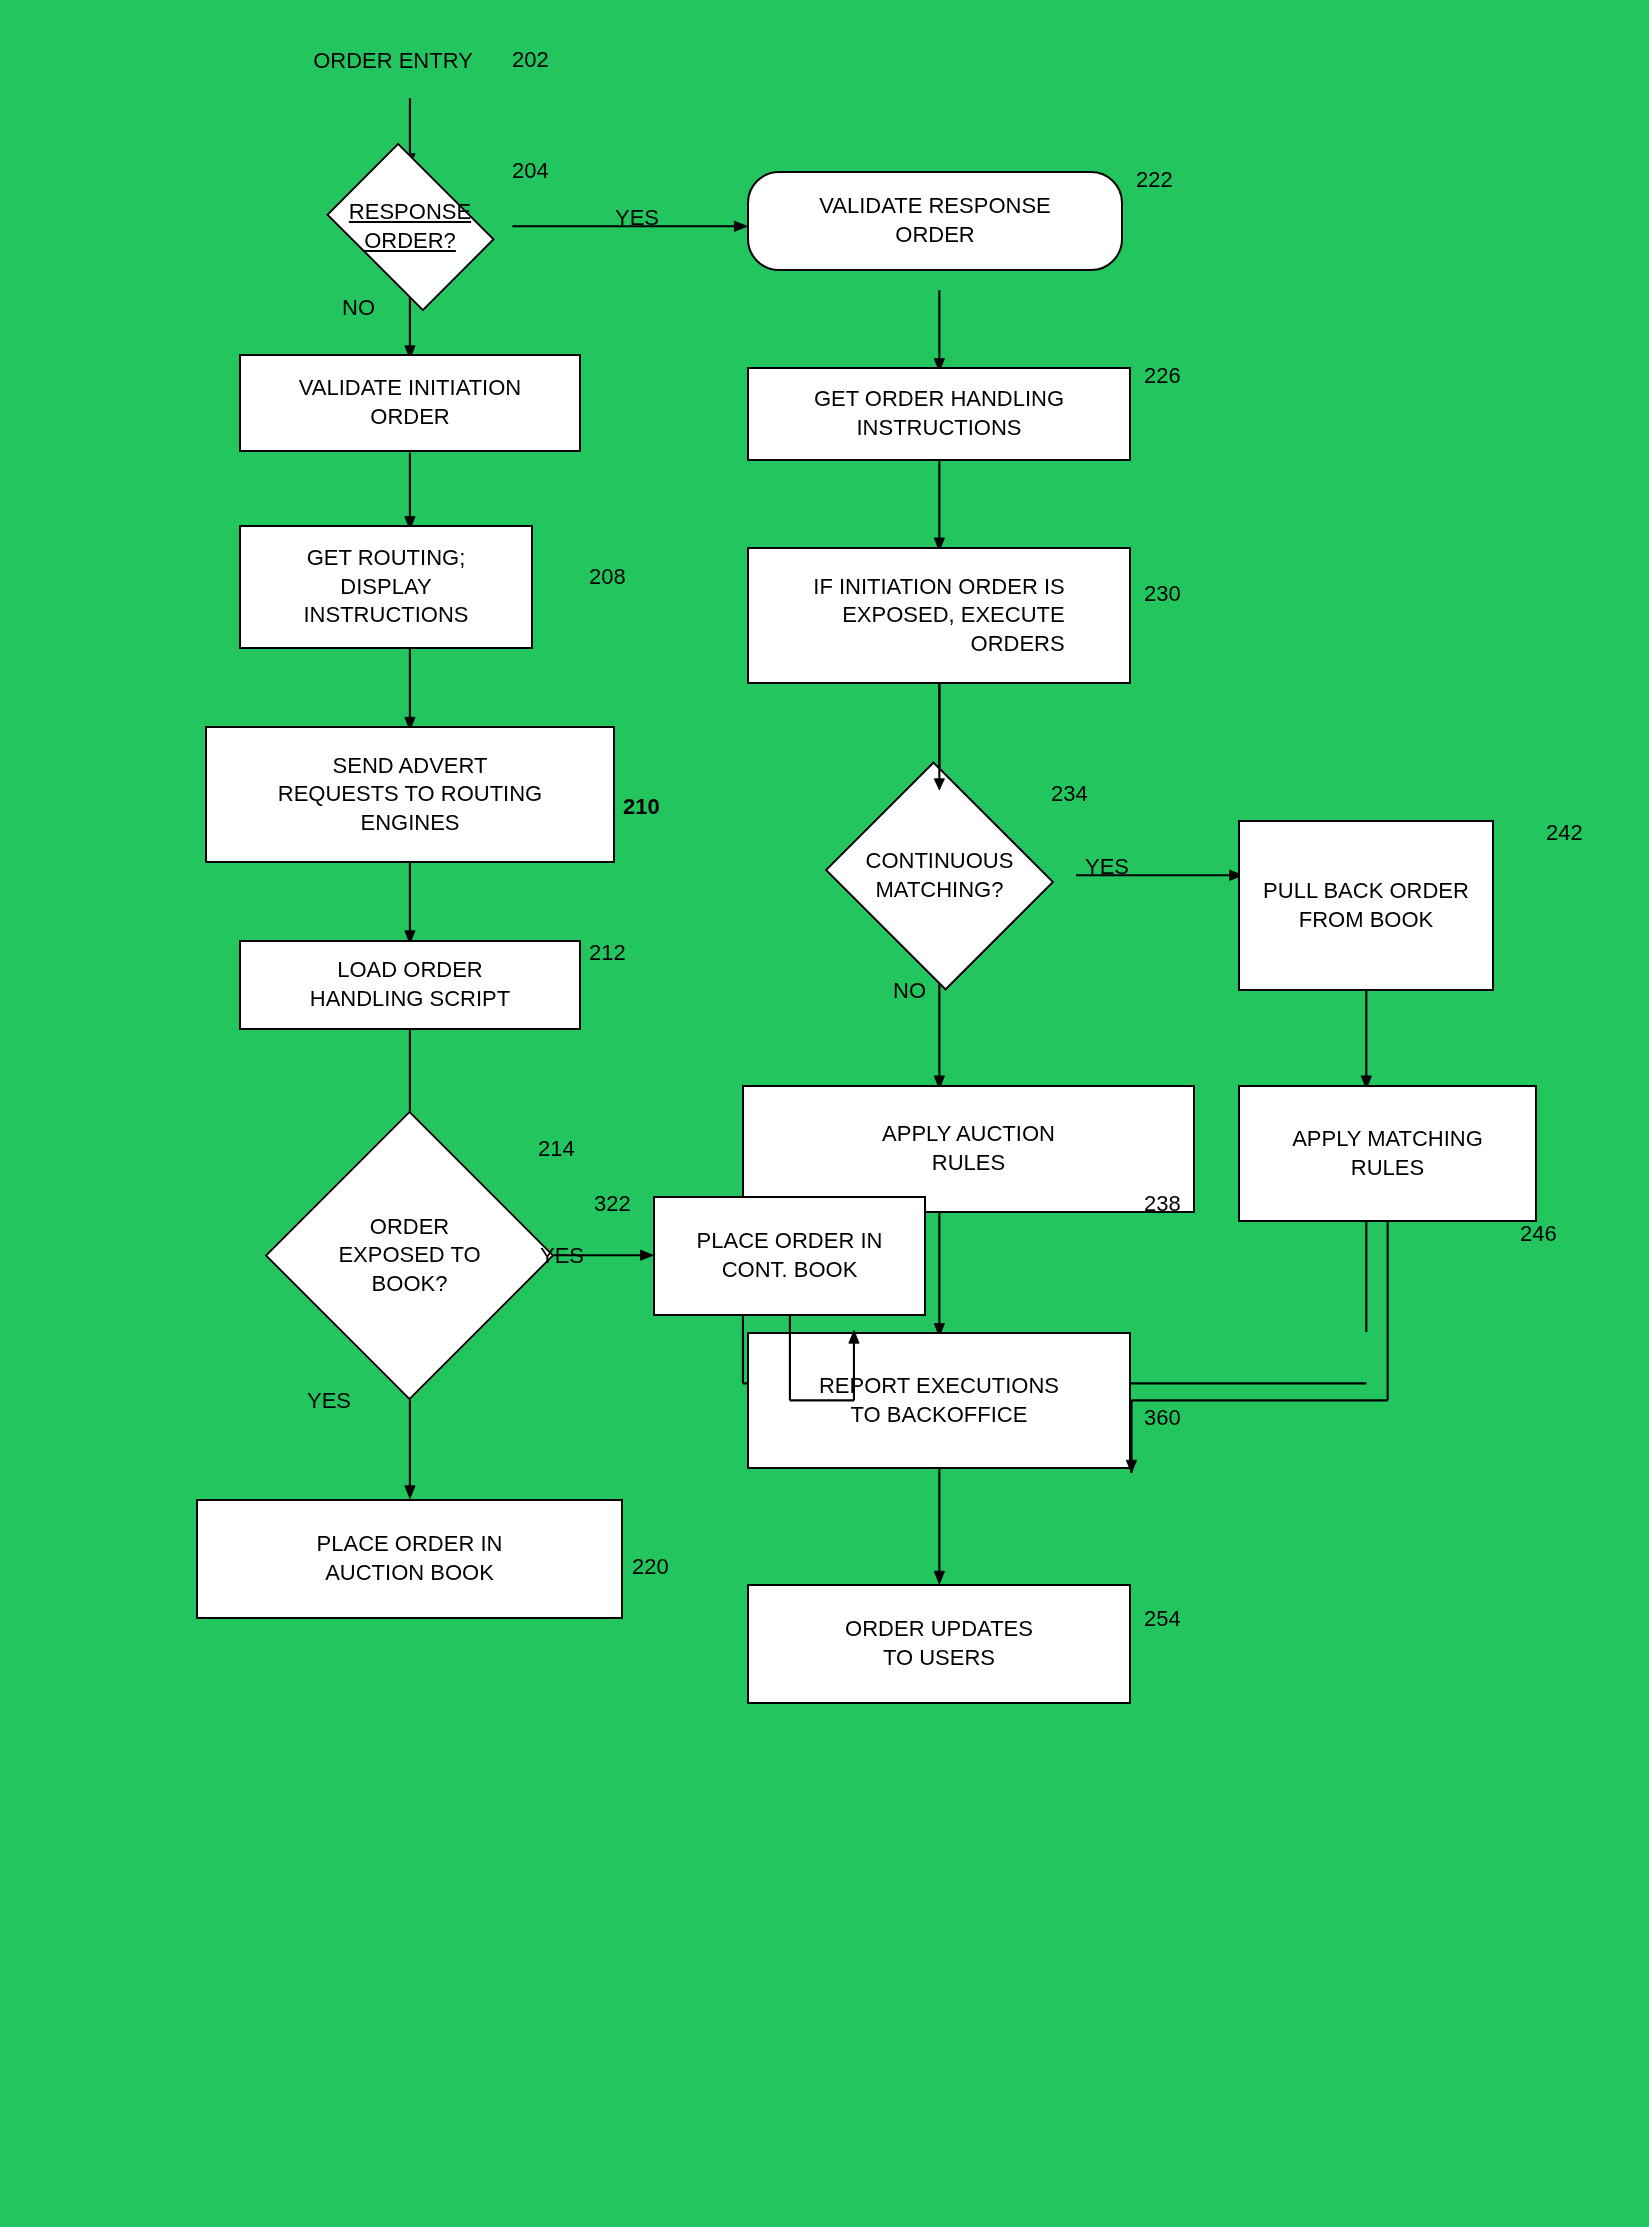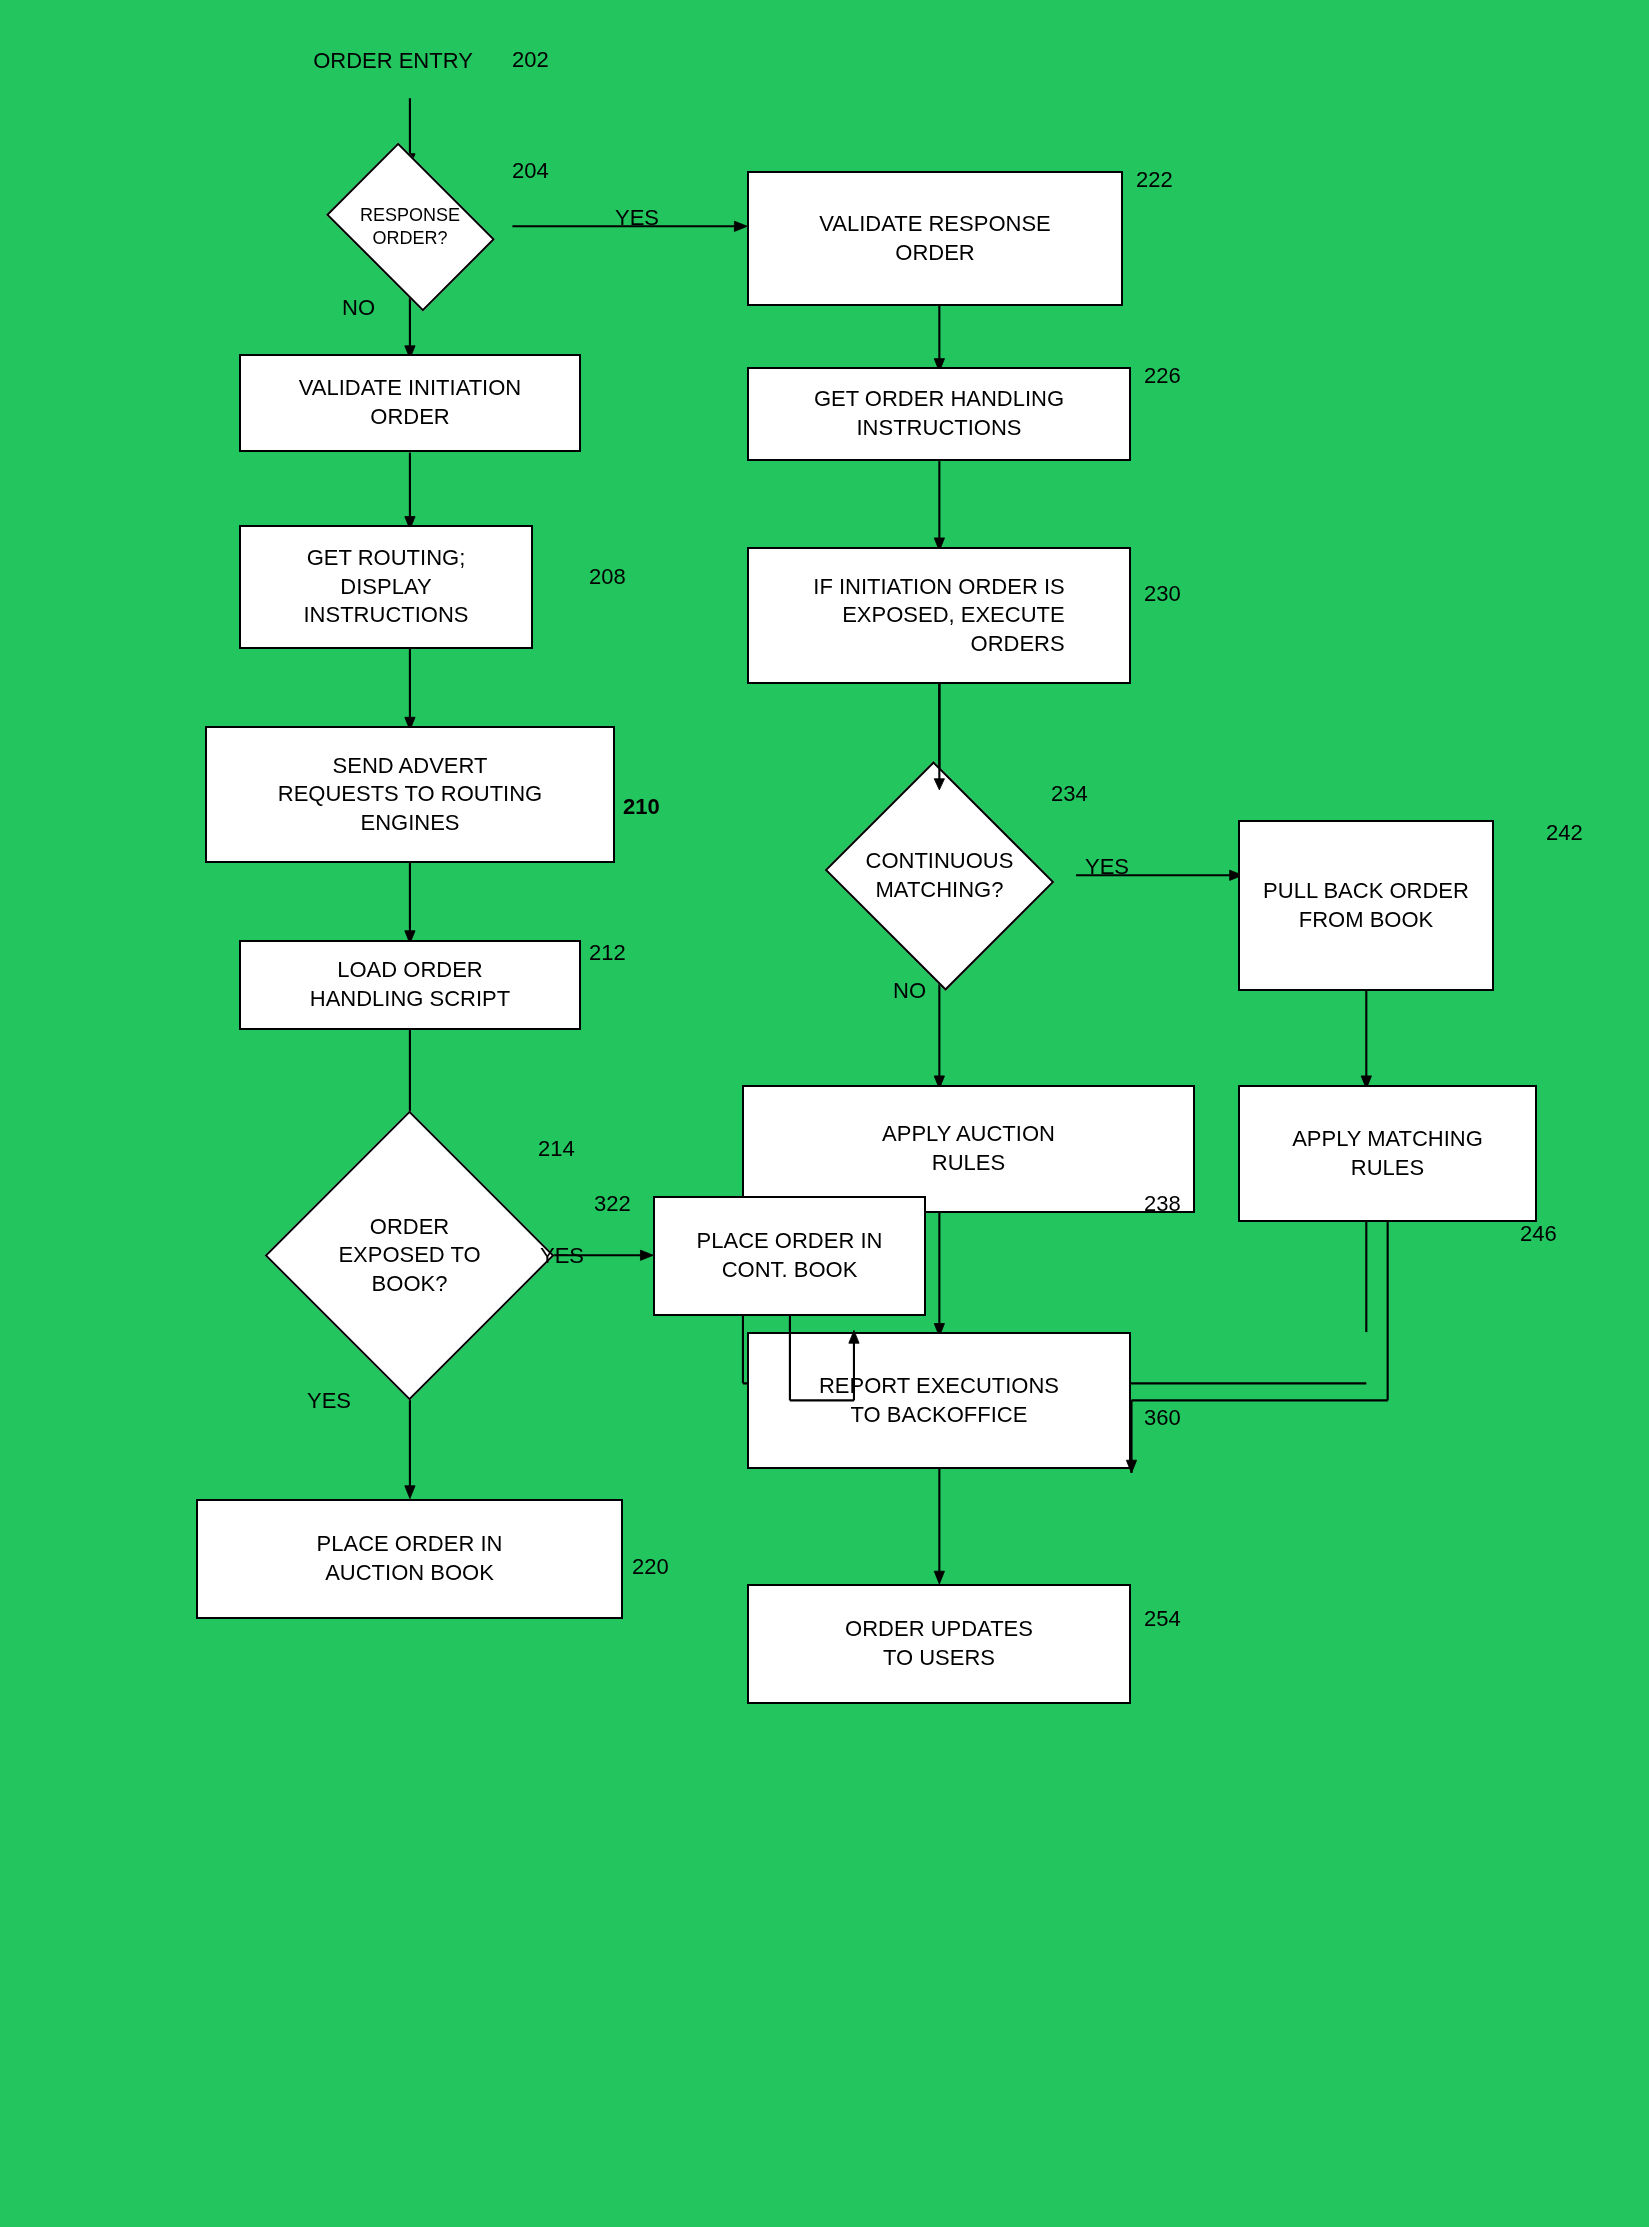--- a/index.html
+++ b/index.html
@@ -137,31 +137,31 @@
     <polygon points="960,1620 945,1614 945,1626"></polygon>
   </svg>
 
   <div class="node label" style="left:282px; top:47px; width:222px;">ORDER ENTRY</div>
 
   <div class="label" style="left:512px; top:47px;">202</div>
 
   <div style="position:absolute; left:316px; top:167px; width:188px; height:120px;">
     <div class="node diamond" style="position:absolute; left:26px; top:8.5px; width:137px; height:102px; border:2.1px solid #000;"></div>
     <div class="diamond-label" style="position:absolute; left:0; top:0; width:188px; height:120px; display:flex; align-items:center; justify-content:center;">
-      <span style="font-size:18px; text-align:center; line-height:1.3; white-space:pre-line;">RESPONSE
+      <span style="font-size:22px; text-align:center; line-height:1.3; white-space:pre-line;text-decoration:underline;">RESPONSE
 ORDER?</span>
     </div>
   </div>
   <div class="label" style="left:512px; top:158px;">204</div>
 
   <div class="label" style="left:615px; top:205px;">YES</div>
 
   <div class="label" style="left:342px; top:295px;">NO</div>
 
-  <div class="node rect" style="left:747px; top:171px; width:376px; height:135px;">
+  <div class="node rect" style="left:747px; top:171px; width:376px; height:100px;border-radius:32px;">
     <span style="white-space:pre-line;">VALIDATE RESPONSE
 ORDER</span>
   </div>
   <div class="label" style="left:1136px; top:167px;">222</div>
 
   <div class="node rect" style="left:239px; top:354px; width:342px; height:98px;">
     <span style="white-space:pre-line;">VALIDATE INITIATION
 ORDER</span>
   </div>
 

